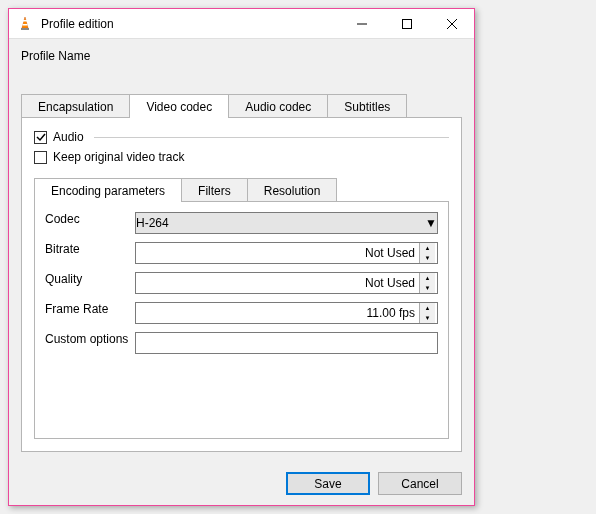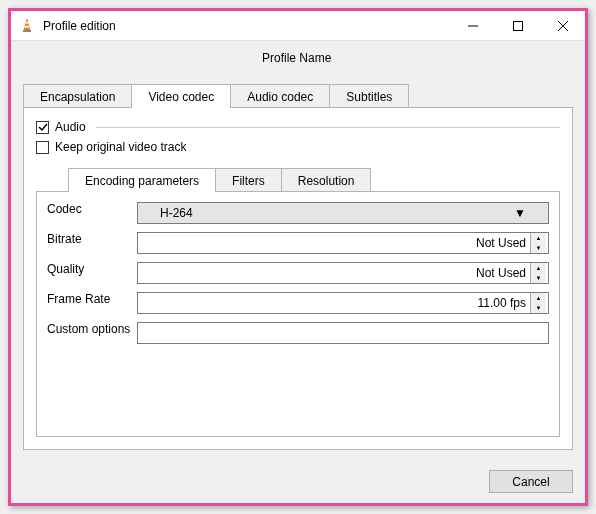--- a/index.html
+++ b/index.html
@@ -1,39 +1,39 @@
 <!DOCTYPE html>
 <html><head>
 <meta charset="utf-8">
 <style>
 * { box-sizing: border-box; font-family: "Segoe UI", Tahoma, sans-serif; font-size: 12px; }
 body { margin: 0; background: #f0f0f0; padding: 8px; }
-.window { width: 580px; height: 498px; background: #fff; border: 3px solid #ec4899; box-shadow: 2px 2px 6px rgba(0,0,0,0.3); display: flex; flex-direction: column; }
+.window { width: 467px; height: 498px; background: #fff; border: 1px solid #ec4899; box-shadow: 2px 2px 6px rgba(0,0,0,0.3); display: flex; flex-direction: column; }
 .titlebar { display: flex; align-items: center; height: 30px; padding: 0 0 0 8px; background: #fff; border-bottom: 1px solid #e0e0e0; }
 .titlebar .icon { width: 16px; height: 16px; margin-right: 8px; }
 .titlebar .title { flex: 1; font-size: 12px; }
 .winbtn { width: 45px; height: 30px; display: flex; align-items: center; justify-content: center; background: transparent; border: none; cursor: pointer; }
 .winbtn svg { width: 10px; height: 10px; }
 .body { flex: 1; padding: 10px 12px; display: flex; flex-direction: column; background: #f0f0f0; }
-.row { display: flex; align-items: center; margin-bottom: 12px; flex-direction: column; }
+.row { display: flex; margin-bottom: 24px; flex-direction: column; }
 .row label { width: 72px; }
 .textinput { flex: 1; height: 22px; border: 1px solid #7a7a7a; padding: 2px 6px; background: #fff; }
 .outer-tabs { display: flex; margin-top: 7px; }
 .tab { padding: 5px 16px 4px; border: 1px solid #b5b5b5; border-bottom: none; background: #f0f0f0; margin-right: -1px; cursor: pointer; }
 .tab.active { background: #fff; position: relative; z-index: 2; }
 .tabpanel { flex: 1; border: 1px solid #b5b5b5; background: #fff; padding: 12px; margin-top: -1px; display: flex; flex-direction: column; }
 .checkline { display: flex; align-items: center; margin-bottom: 6px; position: relative; }
 .checkline.grouphead::after { content: ""; position: absolute; left: 60px; right: 0; top: 50%; height: 1px; background: #ccc; }
 .checkbox { width: 13px; height: 13px; border: 1px solid #333; margin-right: 6px; display: inline-flex; align-items: center; justify-content: center; background: #fff; }
 .checkbox.checked svg { width: 10px; height: 10px; }
-.inner-tabs { display: flex; margin-top: 8px; margin-left: 32px; }
+.inner-tabs { display: flex; margin-top: 8px; }
 .inner-panel { flex: 1; border: 1px solid #b5b5b5; background: #fff; padding: 10px; margin-top: -1px; }
 .form-row { display: flex; margin-bottom: 8px; }
 .form-row .flabel { width: 90px; }
-.select { flex: 1; height: 22px; border: 1px solid #7a7a7a; background: #e5e5e5; display: flex; align-items: center; padding: 0 22px; position: relative; }
+.select { flex: 1; height: 22px; border: 1px solid #7a7a7a; background: #e5e5e5; display: flex; align-items: center; padding: 0 0; position: relative; }
 .select .arrow { margin-left: auto; }
 .spinbox { flex: 1; height: 22px; border: 1px solid #7a7a7a; background: #fff; display: flex; align-items: center; padding: 0 2px 0 14px; }
 .spinbox .val { flex: 1; text-align: right; border: none; outline: none; background: transparent; padding-right: 4px; }
 .spinbtns { display: flex; flex-direction: column; width: 16px; border-left: 1px solid #aaa; }
 .spinbtn { height: 10px; display: flex; align-items: center; justify-content: center; background: #f0f0f0; cursor: pointer; font-size: 6px; line-height: 1; }
 .footer { display: flex; justify-content: flex-end; padding: 10px 12px; gap: 8px; background: #f0f0f0; }
 .btn { width: 84px; height: 23px; background: #e1e1e1; border: 1px solid #adadad; cursor: pointer; }
 .btn.primary { border: 2px solid #0078d7; }
 </style>
 </head>
@@ -140,15 +140,16 @@
         </div>
         <div class="form-row">
           <span class="flabel">Custom options</span>
           <input class="textinput" style="height: 22px;" value="">
         </div>
       </div>
     </div>
   </div>
 
   <div class="footer">
+    <button class="btn primary">Save</button>
     <button class="btn">Cancel</button>
   </div>
 </div>
 
 </body></html>

